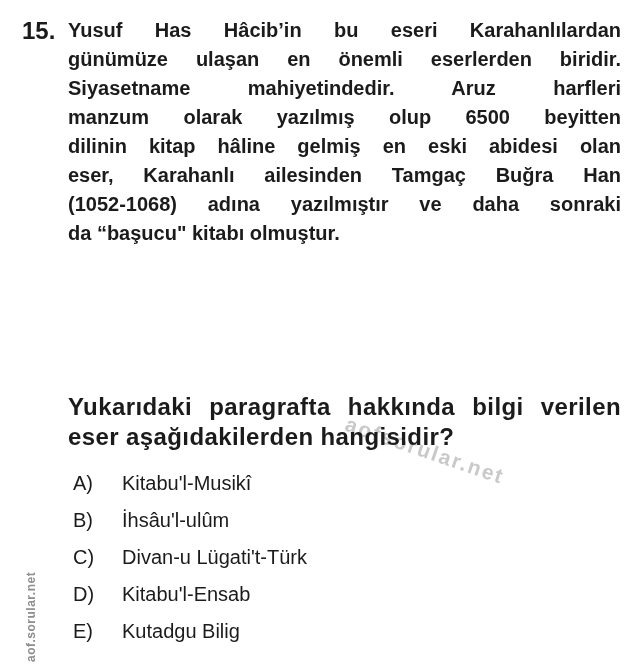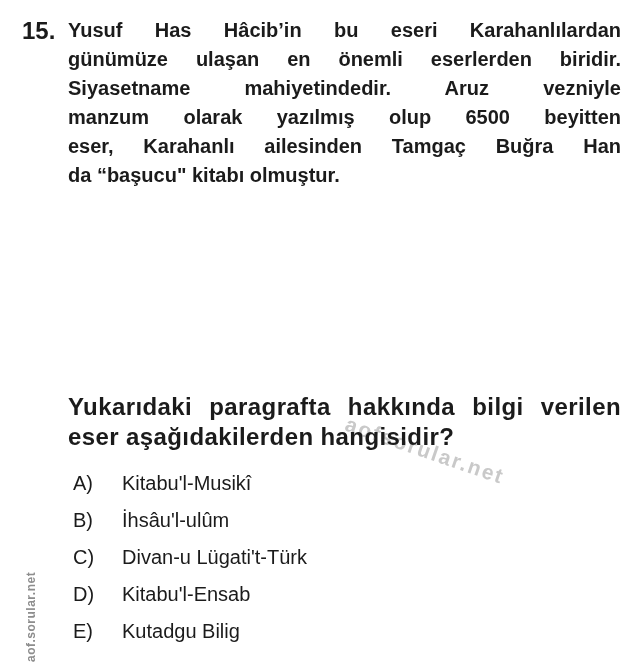--- a/index.html
+++ b/index.html
@@ -126,23 +126,25 @@
 <div class="page">
 
   <div class="wm-diagonal">aofsorular.net</div>
   <div class="wm-vertical">aof.sorular.net</div>
 
   <div class="qnum">15.</div>
 
   <div class="para">
     <div class="jline">Yusuf Has Hâcib’in bu eseri Karahanlılardan</div>
     <div class="jline">günümüze ulaşan en önemli eserlerden biridir.</div>
-    <div class="jline">Siyasetname mahiyetindedir. Aruz vezniyle</div>
+    <div class="jline">Siyasetname mahiyetindedir. Aruz harfleri</div>
     <div class="jline">manzum olarak yazılmış olup 6500 beyitten</div>
+    <div class="jline">dilinin kitap hâline gelmiş en eski abidesi olan</div>
     <div class="jline">eser, Karahanlı ailesinden Tamgaç Buğra Han</div>
+    <div class="jline">(1052-1068) adına yazılmıştır ve daha sonraki</div>
     <div class="lastline">da “başucu" kitabı olmuştur.</div>
   </div>
 
   <div class="prompt">
     <div class="jline">Yukarıdaki paragrafta hakkında bilgi verilen</div>
     <div class="lastline">eser aşağıdakilerden hangisidir?</div>
   </div>
 
   <div class="options">
     <div class="opt">

